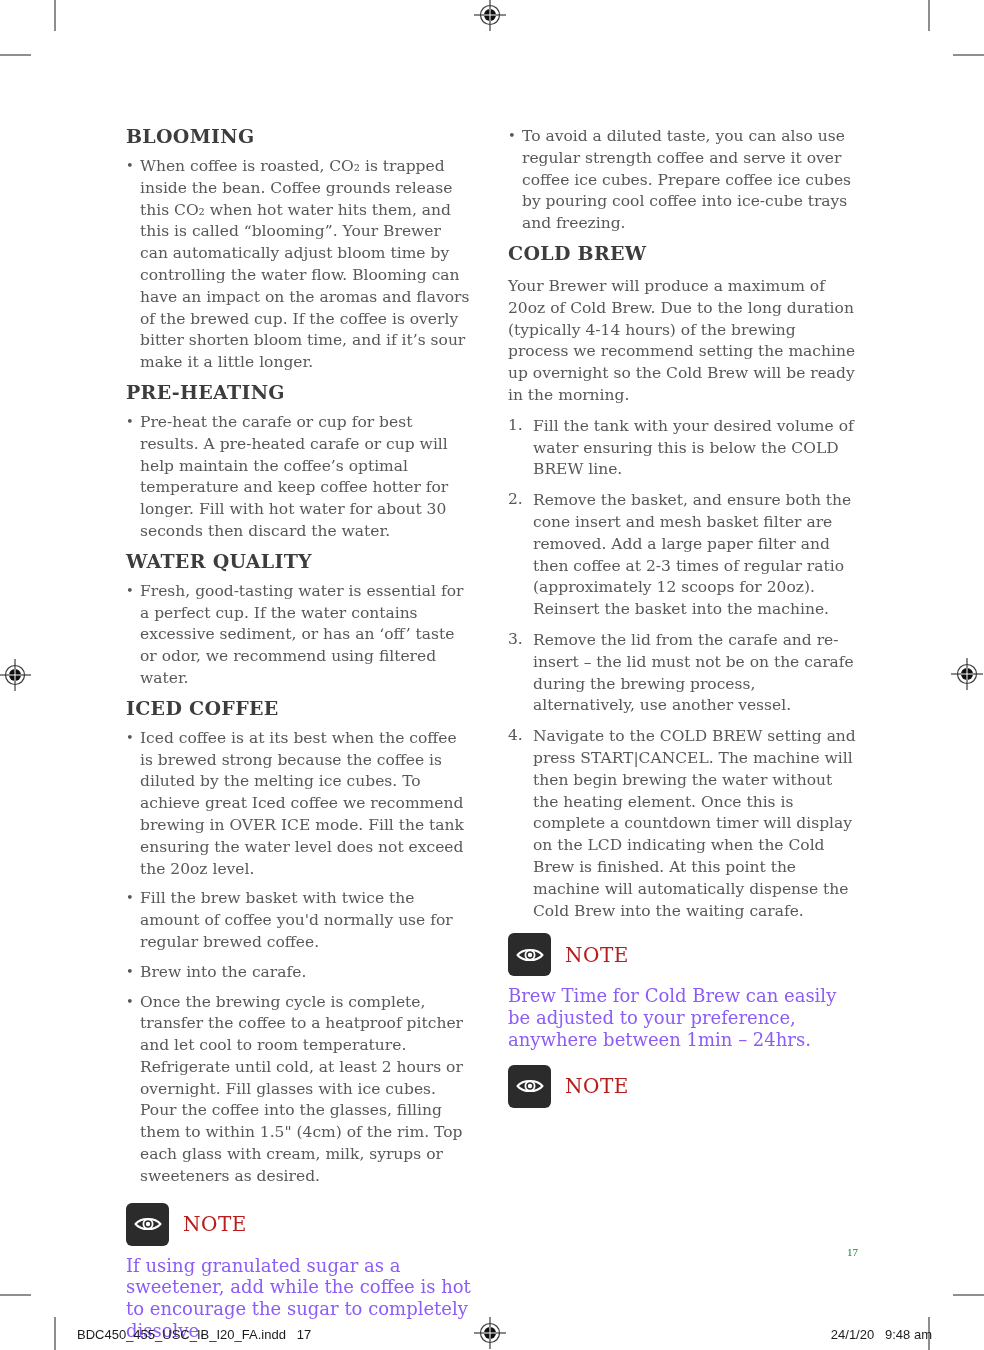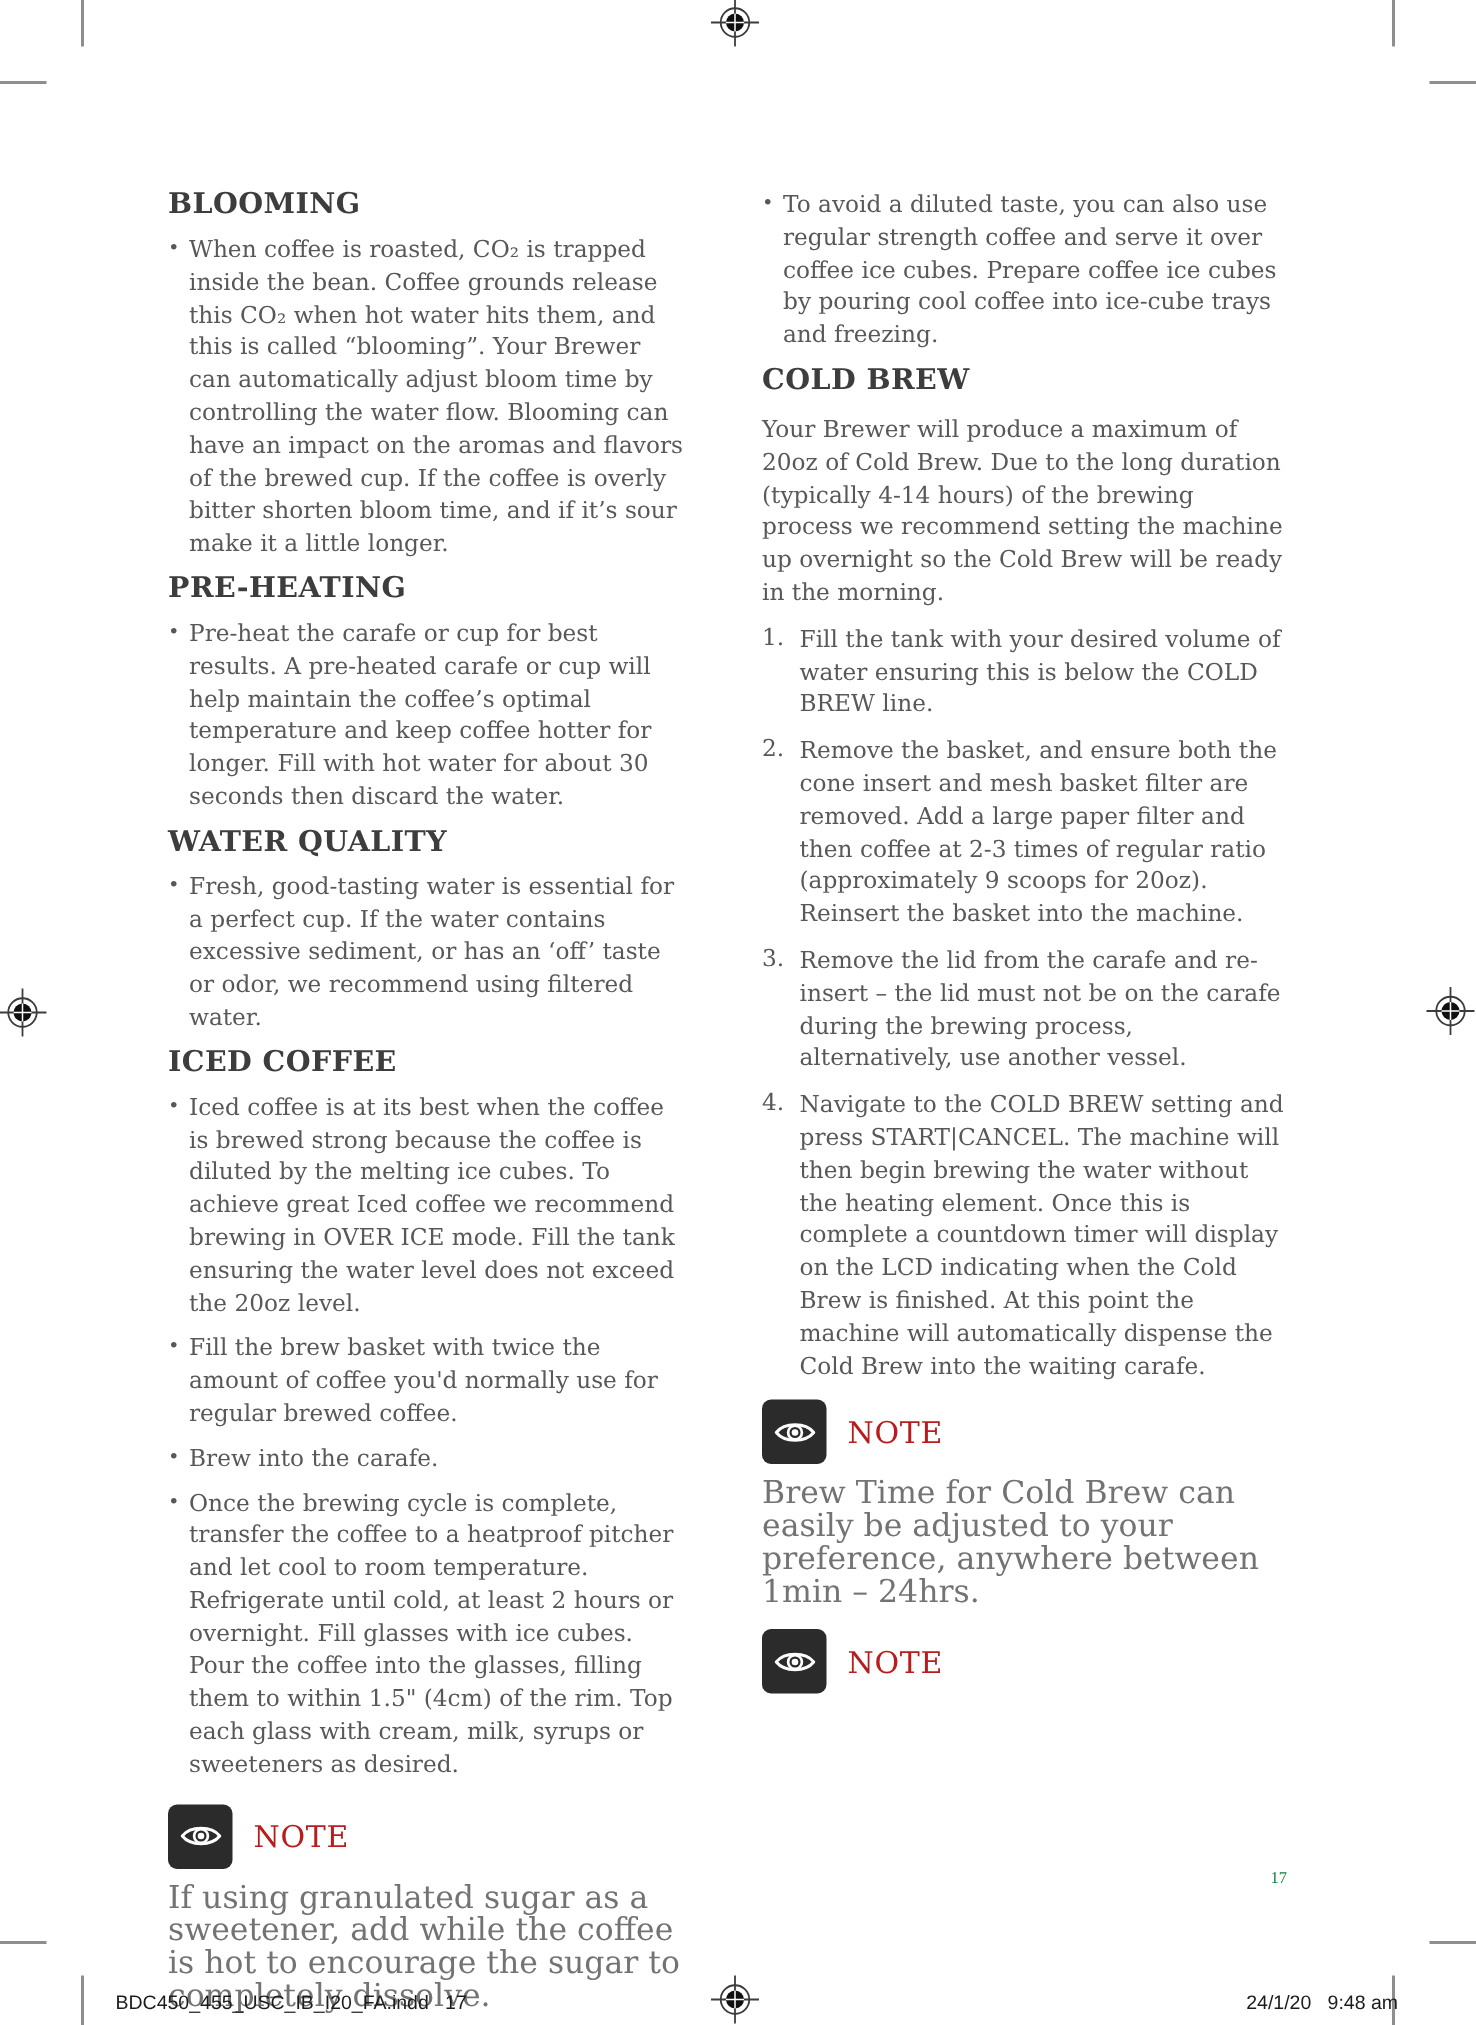--- a/index.html
+++ b/index.html
@@ -15,21 +15,21 @@
   
   .crop { position: absolute; background: #8e8e8e; }
   .crop.v { width: 2px; height: 31px; }
   .crop.h { width: 31px; height: 2px; }
 
   
   .reg { position: absolute; width: 34px; height: 34px; }
 
   
   .col { position: absolute; top: 125px; }
-  .col.left  { left: 112px; width: 347px; }
+  .col.left  { left: 126px; width: 347px; }
   .col.right { left: 508px; width: 352px; }
 
   h2.sec {
     font-size: 19px; line-height: 22px; font-weight: bold;
     letter-spacing: 0.3px; color: #3d3d3d;
     margin: 22px 0 8px 0;
   }
   .col h2.sec:first-child, .doc-section:first-child h2.sec { margin-top: 0; }
 
   p.body, .bullet p, .step p {
@@ -45,21 +45,21 @@
   p.para { margin: 12px 0 8px 0; }
 
   .note-head { display: flex; align-items: center; margin: 14px 0 0 0; }
   .note-icon {
     width: 43px; height: 43px; background: #2b2b2b; border-radius: 6px;
     display: flex; align-items: center; justify-content: center; flex: none;
   }
   .note-label {
     margin-left: 14px; font-size: 20px; color: #b91c1c; letter-spacing: 0.5px;
   }
-  p.note-text { margin: 9px 0 0 0; font-size: 21px; line-height: 21.8px; color: #737373; }
+  p.note-text { margin: 9px 0 0 0; font-size: 18px; line-height: 21.8px; color: #8b5cf6; }
 
   .page-number {
     position: absolute; top: 1246px; right: 126px;
     font-size: 11px; color: #15803d; font-family: Liberation Serif, serif;
   }
 
   .footer-file, .footer-date {
     position: absolute; top: 1327px;
     font-family: "Liberation Sans", sans-serif;
     font-size: 13px; color: #1c1c1c; white-space: pre;
@@ -193,21 +193,21 @@
       <h2 class="sec">COLD BREW</h2>
       <p class="para body">Your Brewer will produce a maximum of 20oz of Cold Brew. Due to the long duration (typically 4-14 hours) of the brewing process we recommend setting the machine up overnight so the Cold Brew will be ready in the morning.</p>
 
       <div class="steps">
         <div class="step">
           <span class="num">1.</span>
           <p>Fill the tank with your desired volume of water ensuring this is below the COLD BREW line.</p>
         </div>
         <div class="step">
           <span class="num">2.</span>
-          <p>Remove the basket, and ensure both the cone insert and mesh basket filter are removed. Add a large paper filter and then coffee at 2-3 times of regular ratio (approximately 9 scoops for 20oz). Reinsert the basket into the machine.</p>
+          <p>Remove the basket, and ensure both the cone insert and mesh basket filter are removed. Add a large paper filter and then coffee at 2-3 times of regular ratio (approximately 12 scoops for 20oz). Reinsert the basket into the machine.</p>
         </div>
         <div class="step">
           <span class="num">3.</span>
           <p>Remove the lid from the carafe and re-insert – the lid must not be on the carafe during the brewing process, alternatively, use another vessel.</p>
         </div>
         <div class="step">
           <span class="num">4.</span>
           <p>Navigate to the COLD BREW setting and press START|CANCEL. The machine will then begin brewing the water without the heating element. Once this is complete a countdown timer will display on the LCD indicating when the Cold Brew is finished. At this point the machine will automatically dispense the Cold Brew into the waiting carafe.</p>
         </div>
       </div>

